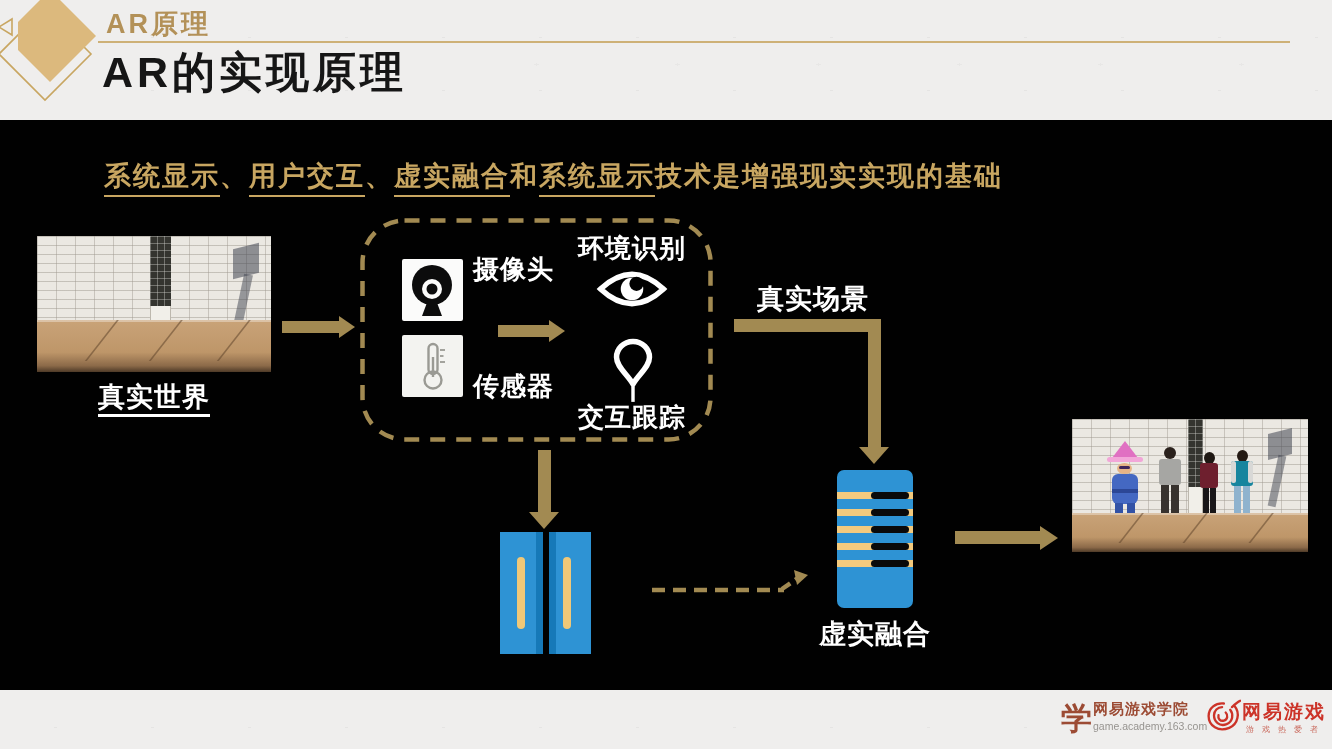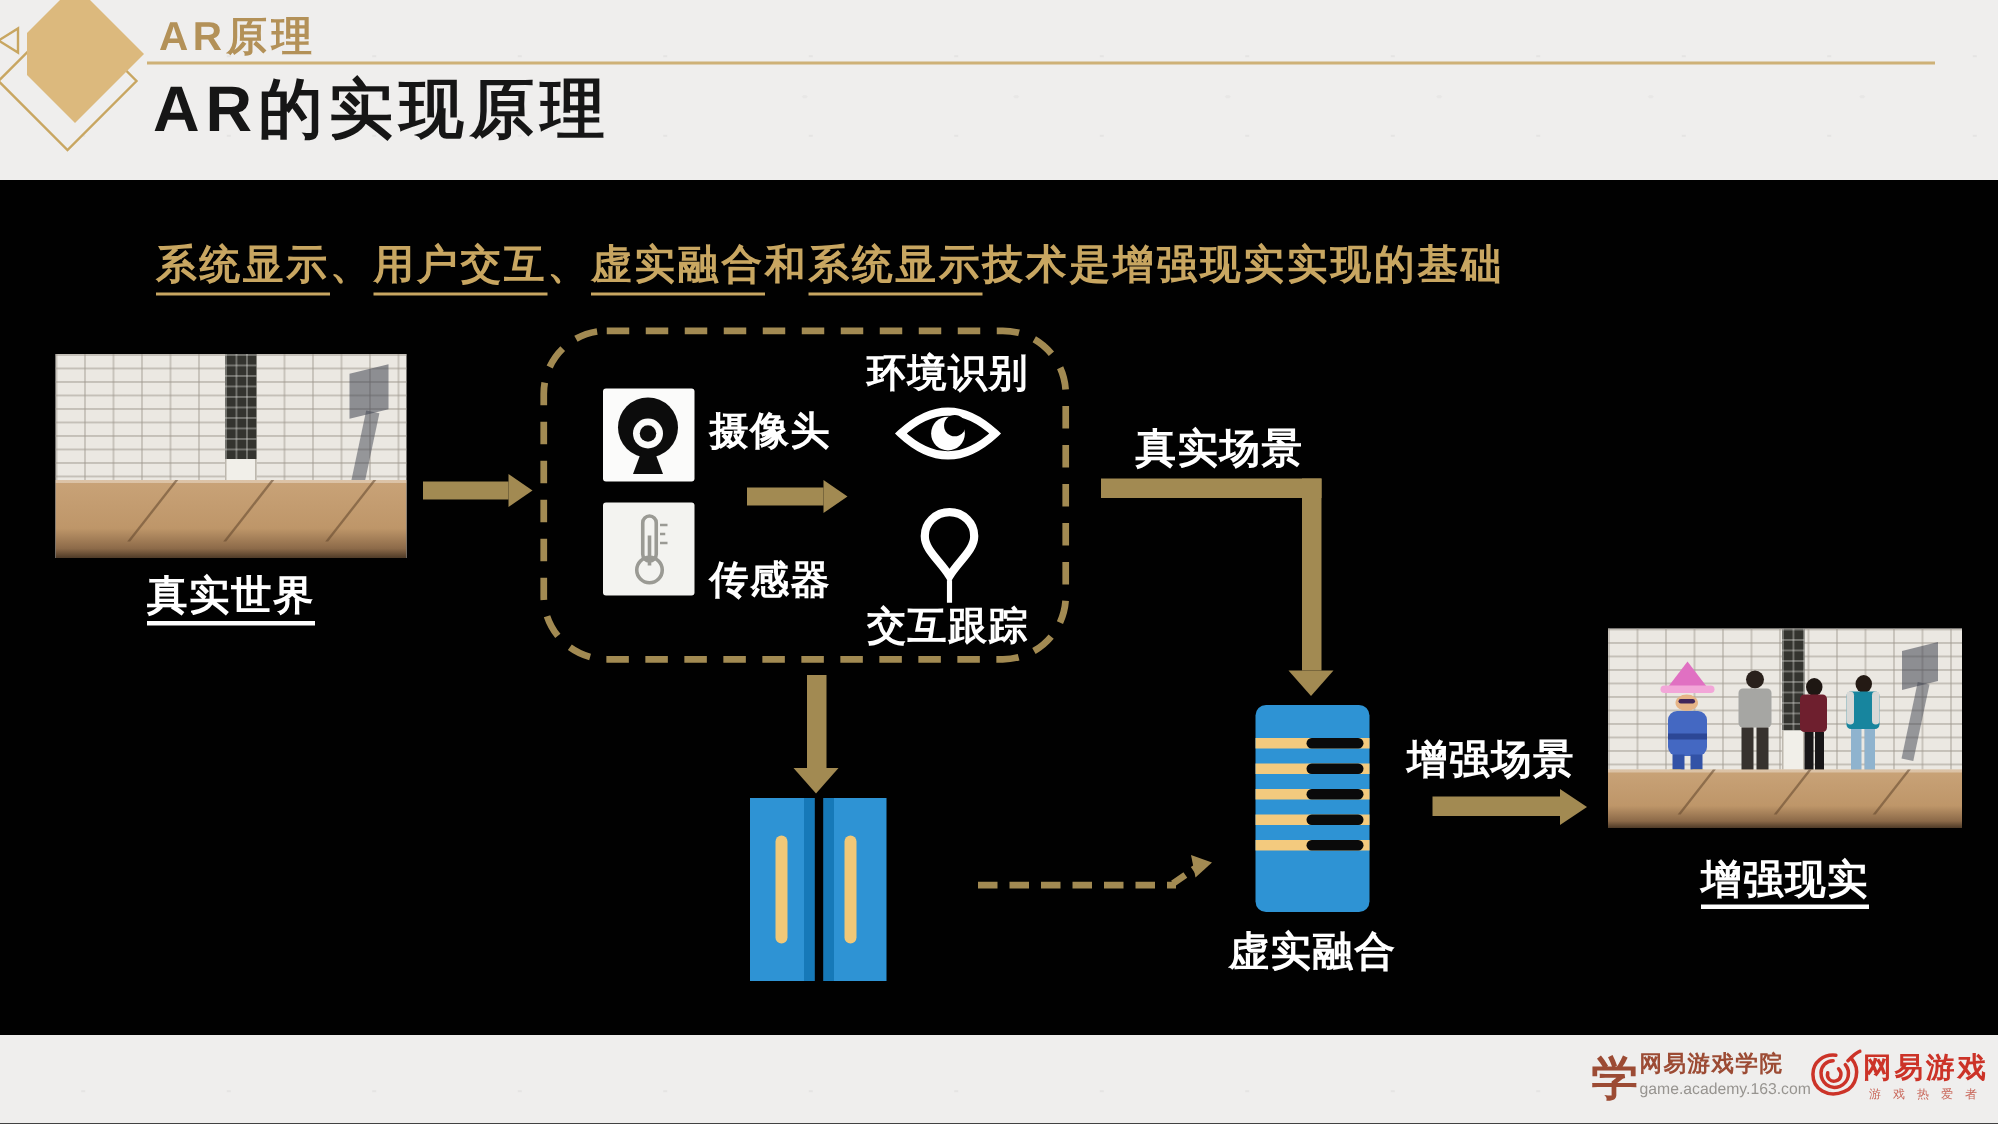--- a/index.html
+++ b/index.html
@@ -173,21 +173,21 @@
   </svg>
 
   <div class="tile cam">
     <svg class="icon-svg" width="61" height="62" viewBox="0 0 61 62">
       <circle cx="30" cy="26" r="20" fill="#0c0c0c"></circle>
       <circle cx="30" cy="30" r="10" fill="#fbfbfa"></circle>
       <circle cx="30" cy="30" r="5.5" fill="#0c0c0c"></circle>
       <path d="M20,57 L40,57 L34,41 L26,41 Z" fill="#0c0c0c"></path>
     </svg>
   </div>
-  <div class="lbl" style="left:473px;top:270px;">摄像头</div>
+  <div class="lbl" style="left:473px;top:252px;">摄像头</div>
 
   <div class="tile sensor">
     <svg class="icon-svg" width="61" height="62" viewBox="0 0 61 62">
       <g stroke="#9a9a94" fill="none" stroke-width="2.4">
         <rect x="26.5" y="9" width="9" height="30" rx="4.5"></rect>
         <circle cx="31" cy="45" r="8.5"></circle>
         <line x1="31" y1="22" x2="31" y2="42"></line>
         <line x1="38" y1="15" x2="43" y2="15" stroke-width="1.8"></line>
         <line x1="38" y1="21" x2="41.5" y2="21" stroke-width="1.8"></line>
         <line x1="38" y1="27" x2="43" y2="27" stroke-width="1.8"></line>
@@ -236,21 +236,20 @@
 
   <div class="server">
     <div class="stripe" style="top:22px;"></div>
     <div class="stripe" style="top:39px;"></div>
     <div class="stripe" style="top:56px;"></div>
     <div class="stripe" style="top:73px;"></div>
     <div class="stripe" style="top:90px;"></div>
   </div>
   <div class="lbl big center" style="left:808px;top:616px;width:134px;">虚实融合</div>
 
-  <div class="lbl big" style="left:938px;top:488px;">增强场景</div>
   <div class="shaft" style="left:955px;top:531px;width:85px;height:13px;"></div>
   <div class="tri r" style="left:1040px;top:526px;border-top-width:12px;border-bottom-width:12px;border-left-width:18px;"></div>
 
   <div class="photo right">
     <div class="wall"></div>
     <div class="glassblock" style="left:116px;top:0;width:15px;height:68px;"></div>
     <div class="doorpanel" style="left:116px;top:68px;width:15px;height:26px;"></div>
     <div class="signshadow-top" style="left:196px;top:12px;width:24px;height:26px;"></div>
     <div class="signshadow-pole" style="left:201px;top:36px;width:8px;height:52px;"></div>
 
@@ -301,21 +300,20 @@
     <div class="wedge" style="left:116px;top:100px;width:28px;height:8px;"></div>
     <div class="wedge" style="left:148px;top:100px;width:28px;height:8px;"></div>
 
     <div class="sidewalk">
       <div class="curb" style="top:0;"></div>
       <div class="seam" style="left:58px;"></div>
       <div class="seam" style="left:122px;"></div>
       <div class="seam" style="left:188px;"></div>
     </div>
   </div>
-  <div class="lbl big center" style="left:1072px;top:568px;width:236px;"><span class="ul">增强现实</span></div>
 
   <div class="band bottom"></div>
   <div class="academy-icon">学</div>
   <div class="academy-name">网易游戏学院</div>
   <div class="academy-url">game.academy.163.com</div>
   <svg class="swirl" width="36" height="38" viewBox="0 0 40 42">
     <path d="M33,9 C39,16 37,29 27,33 C15,38 4,31 4,20 C4,11 12,5 21,6"></path>
     <path d="M28,13 C32,18 31,26 24,29 C16,32 10,26 10,19 C10,14 14,10 19,10"></path>
     <path d="M23,16 C26,19 25,24 21,25 C17,26 14,23 15,19"></path>
     <path d="M30,10 C33,7 36,4 39,3"></path>

